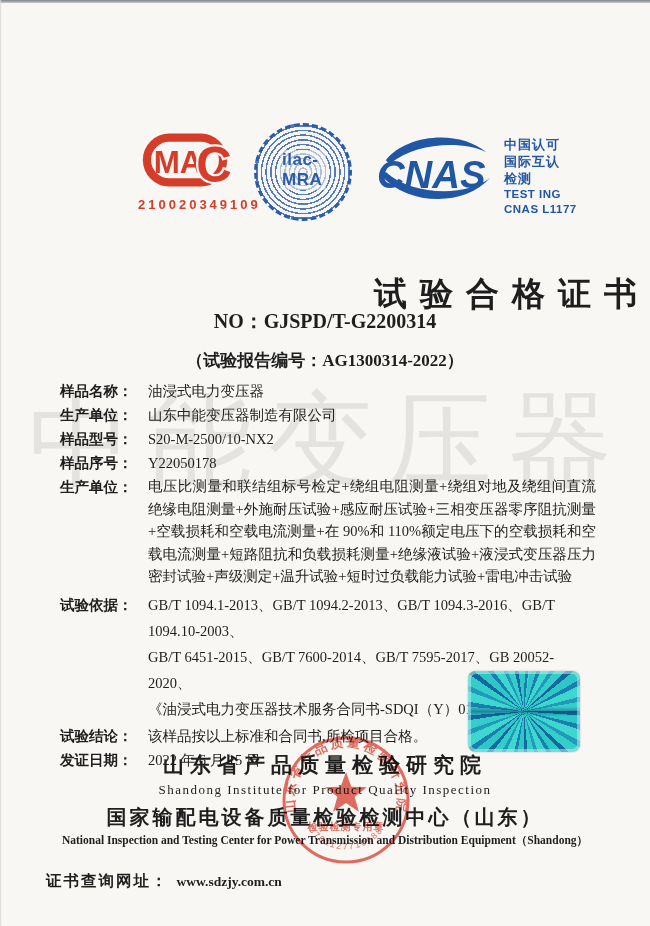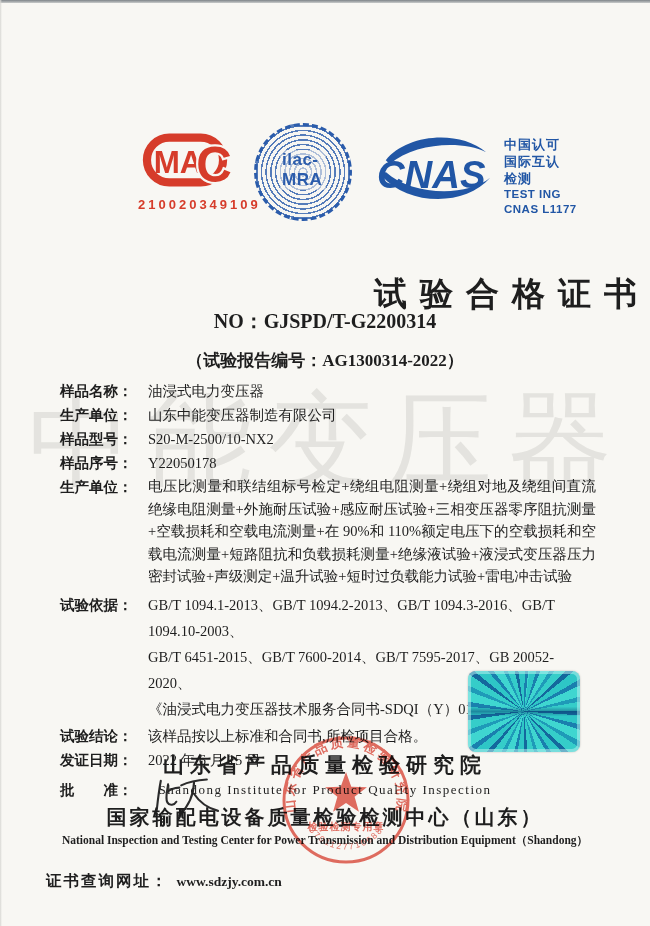--- a/index.html
+++ b/index.html
@@ -168,33 +168,20 @@
       <span class="line" style="display:block">《油浸式电力变压器技术服务合同书-SDQI（Y）0193-2022》</span>
     </span>
   </div>
   <div class="row conclusion-row">
     <span class="lbl">试验结论：</span>
     <span class="val">该样品按以上标准和合同书,所检项目合格。</span>
   </div>
   <div class="row">
     <span class="lbl">发证日期：</span>
     <span class="val">2022 年 6 月 15 日</span>
-  </div>
-  <div class="row approval-row">
-    <span class="lbl">批　　准：</span>
-    <svg class="signature" width="70" height="46" viewBox="0 0 70 46">
-      <g fill="none" stroke="#2b2b2b" stroke-width="2.1" stroke-linecap="round" transform="rotate(-4 35 23)">
-        <path d="M10,5 C7,16 5,28 3,39"></path>
-        <path d="M17,9 C16,15 13,22 15,27 C17,31 22,30 24,27"></path>
-        <path d="M15,17 C19,14 24,13 28,13"></path>
-        <path d="M30,11 C38,8 48,7 56,7"></path>
-        <path d="M43,9 C42,20 36,32 26,41"></path>
-        <path d="M42,20 C47,29 56,36 65,39"></path>
-      </g>
-    </svg>
   </div>
 </div>
 
 <div class="hologram"></div>
 
 <svg class="stamp" width="148" height="148" viewBox="0 0 148 148">
   <defs>
     <path id="arcTop" d="M 25,90 A 52,52 0 1 1 123,90" fill="none"></path>
     <path id="arcBot" d="M 34,99 A 45,45 0 0 0 114,99" fill="none"></path>
   </defs>

